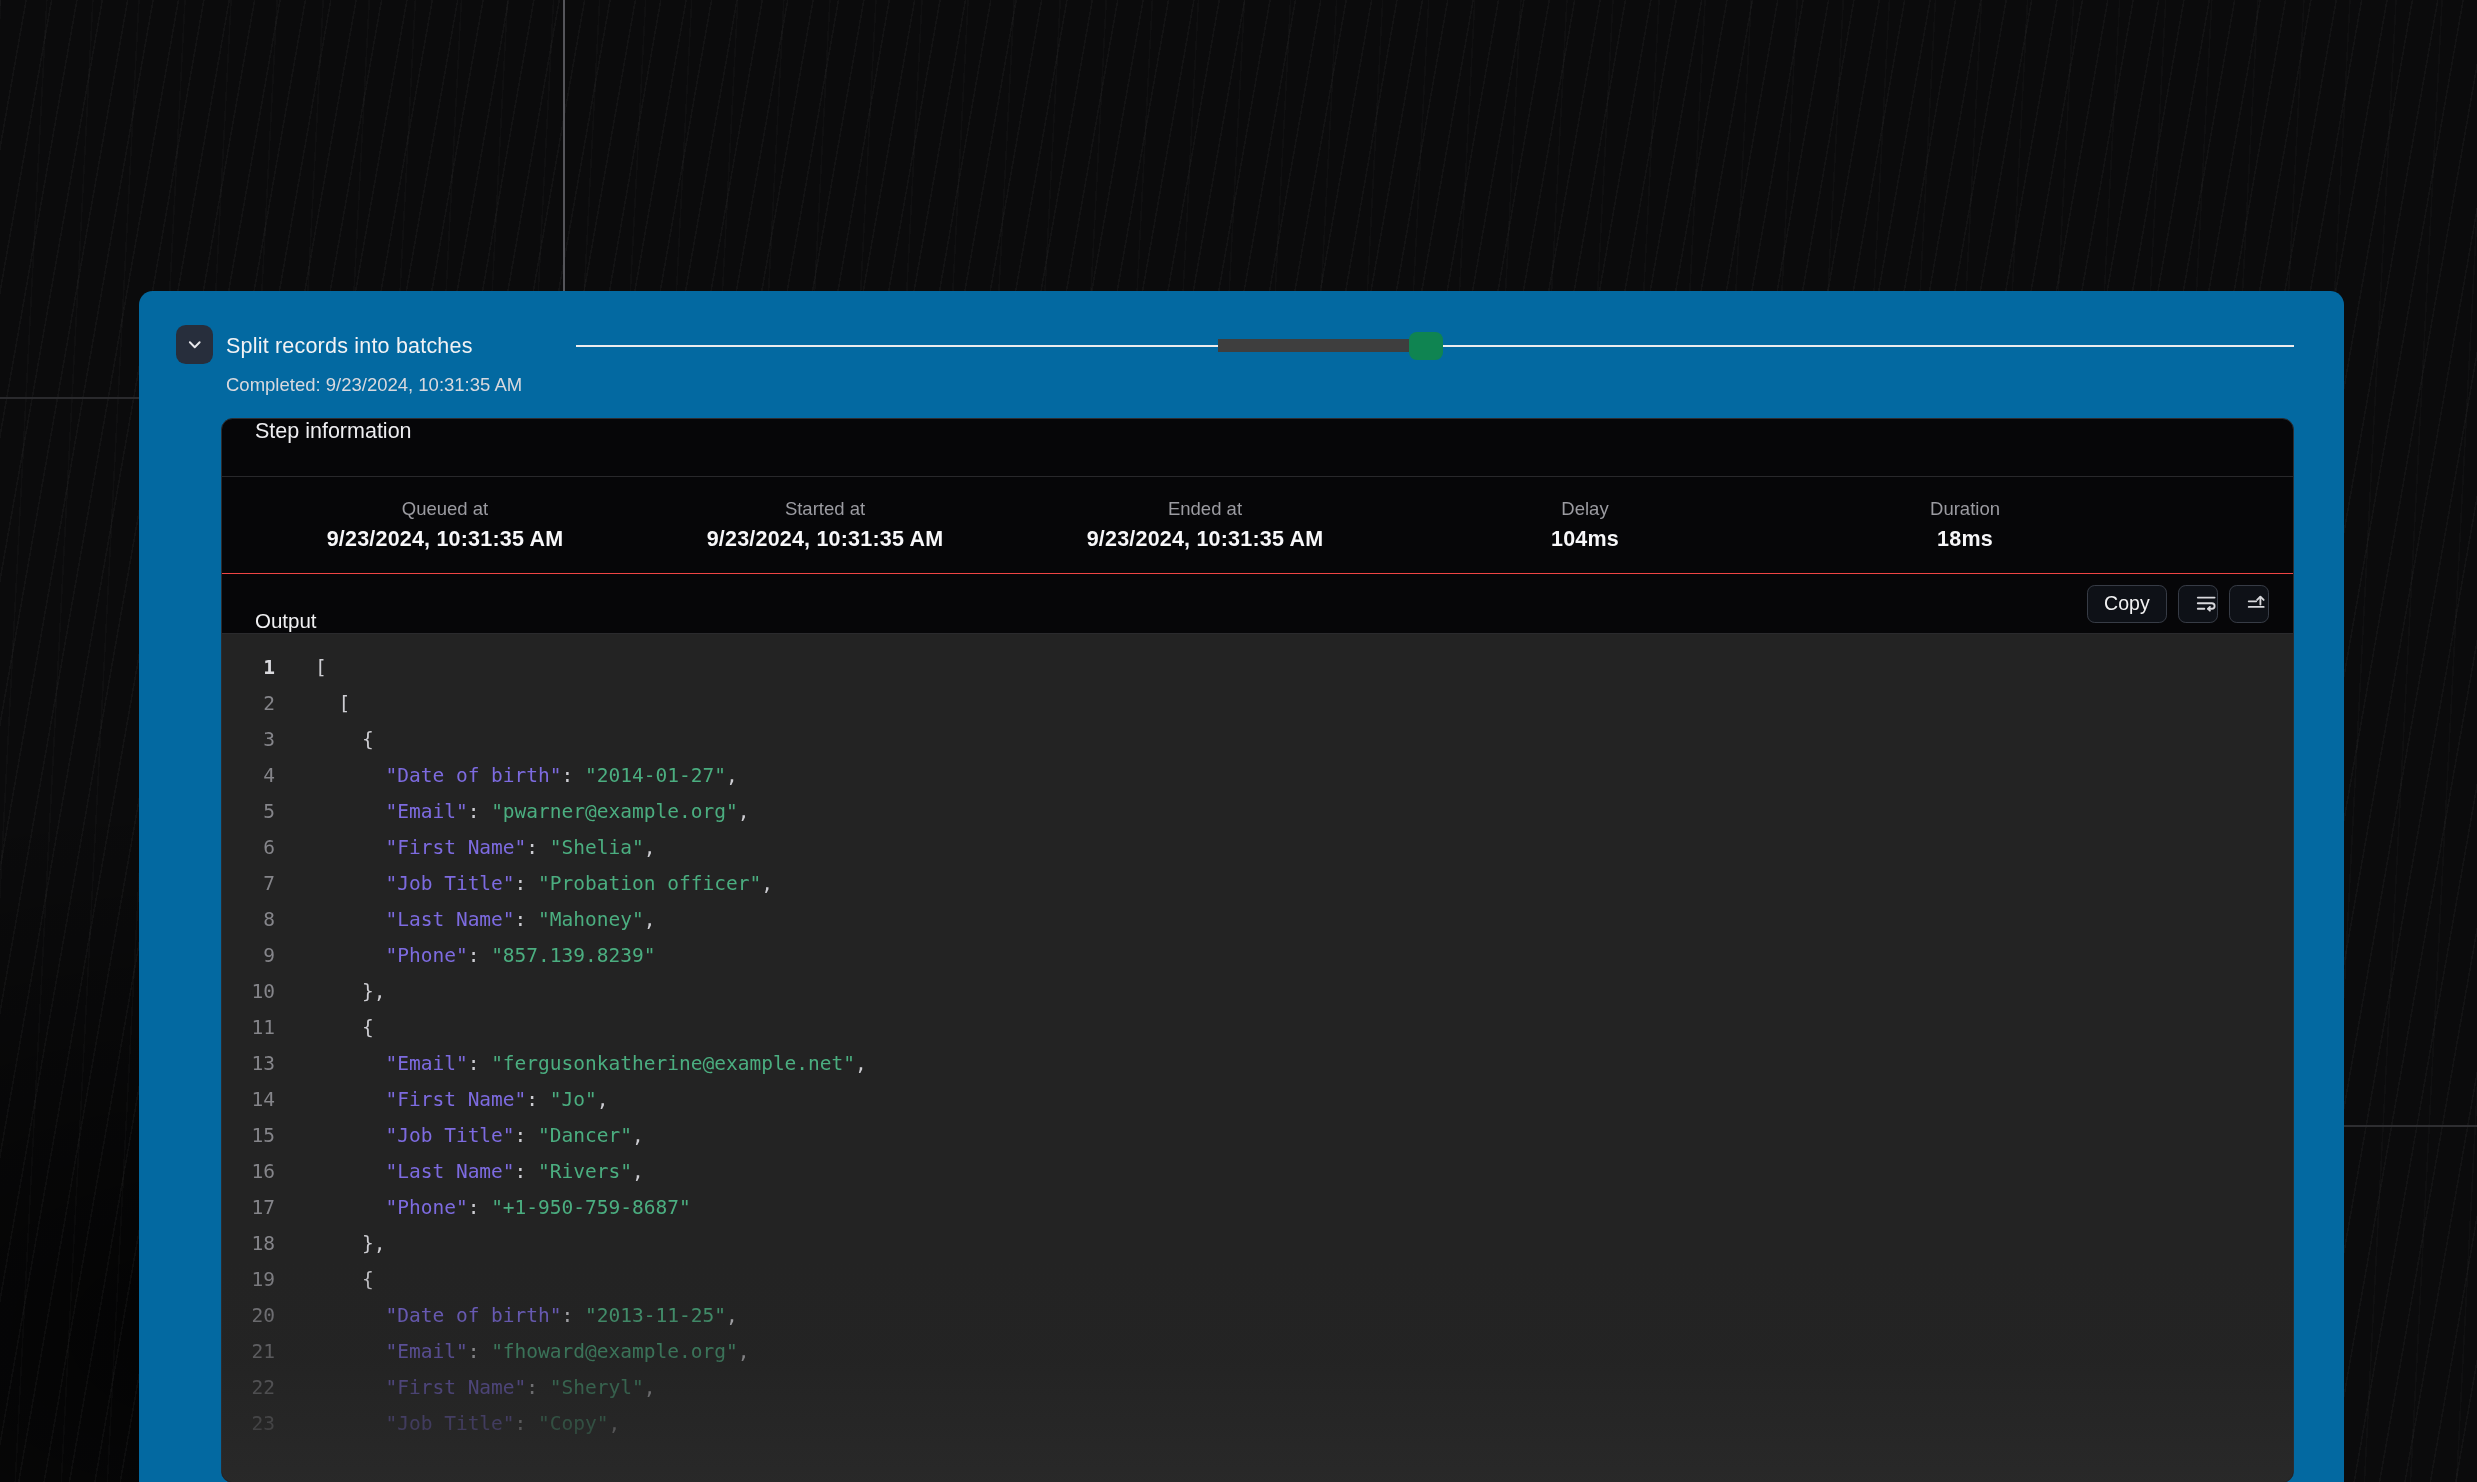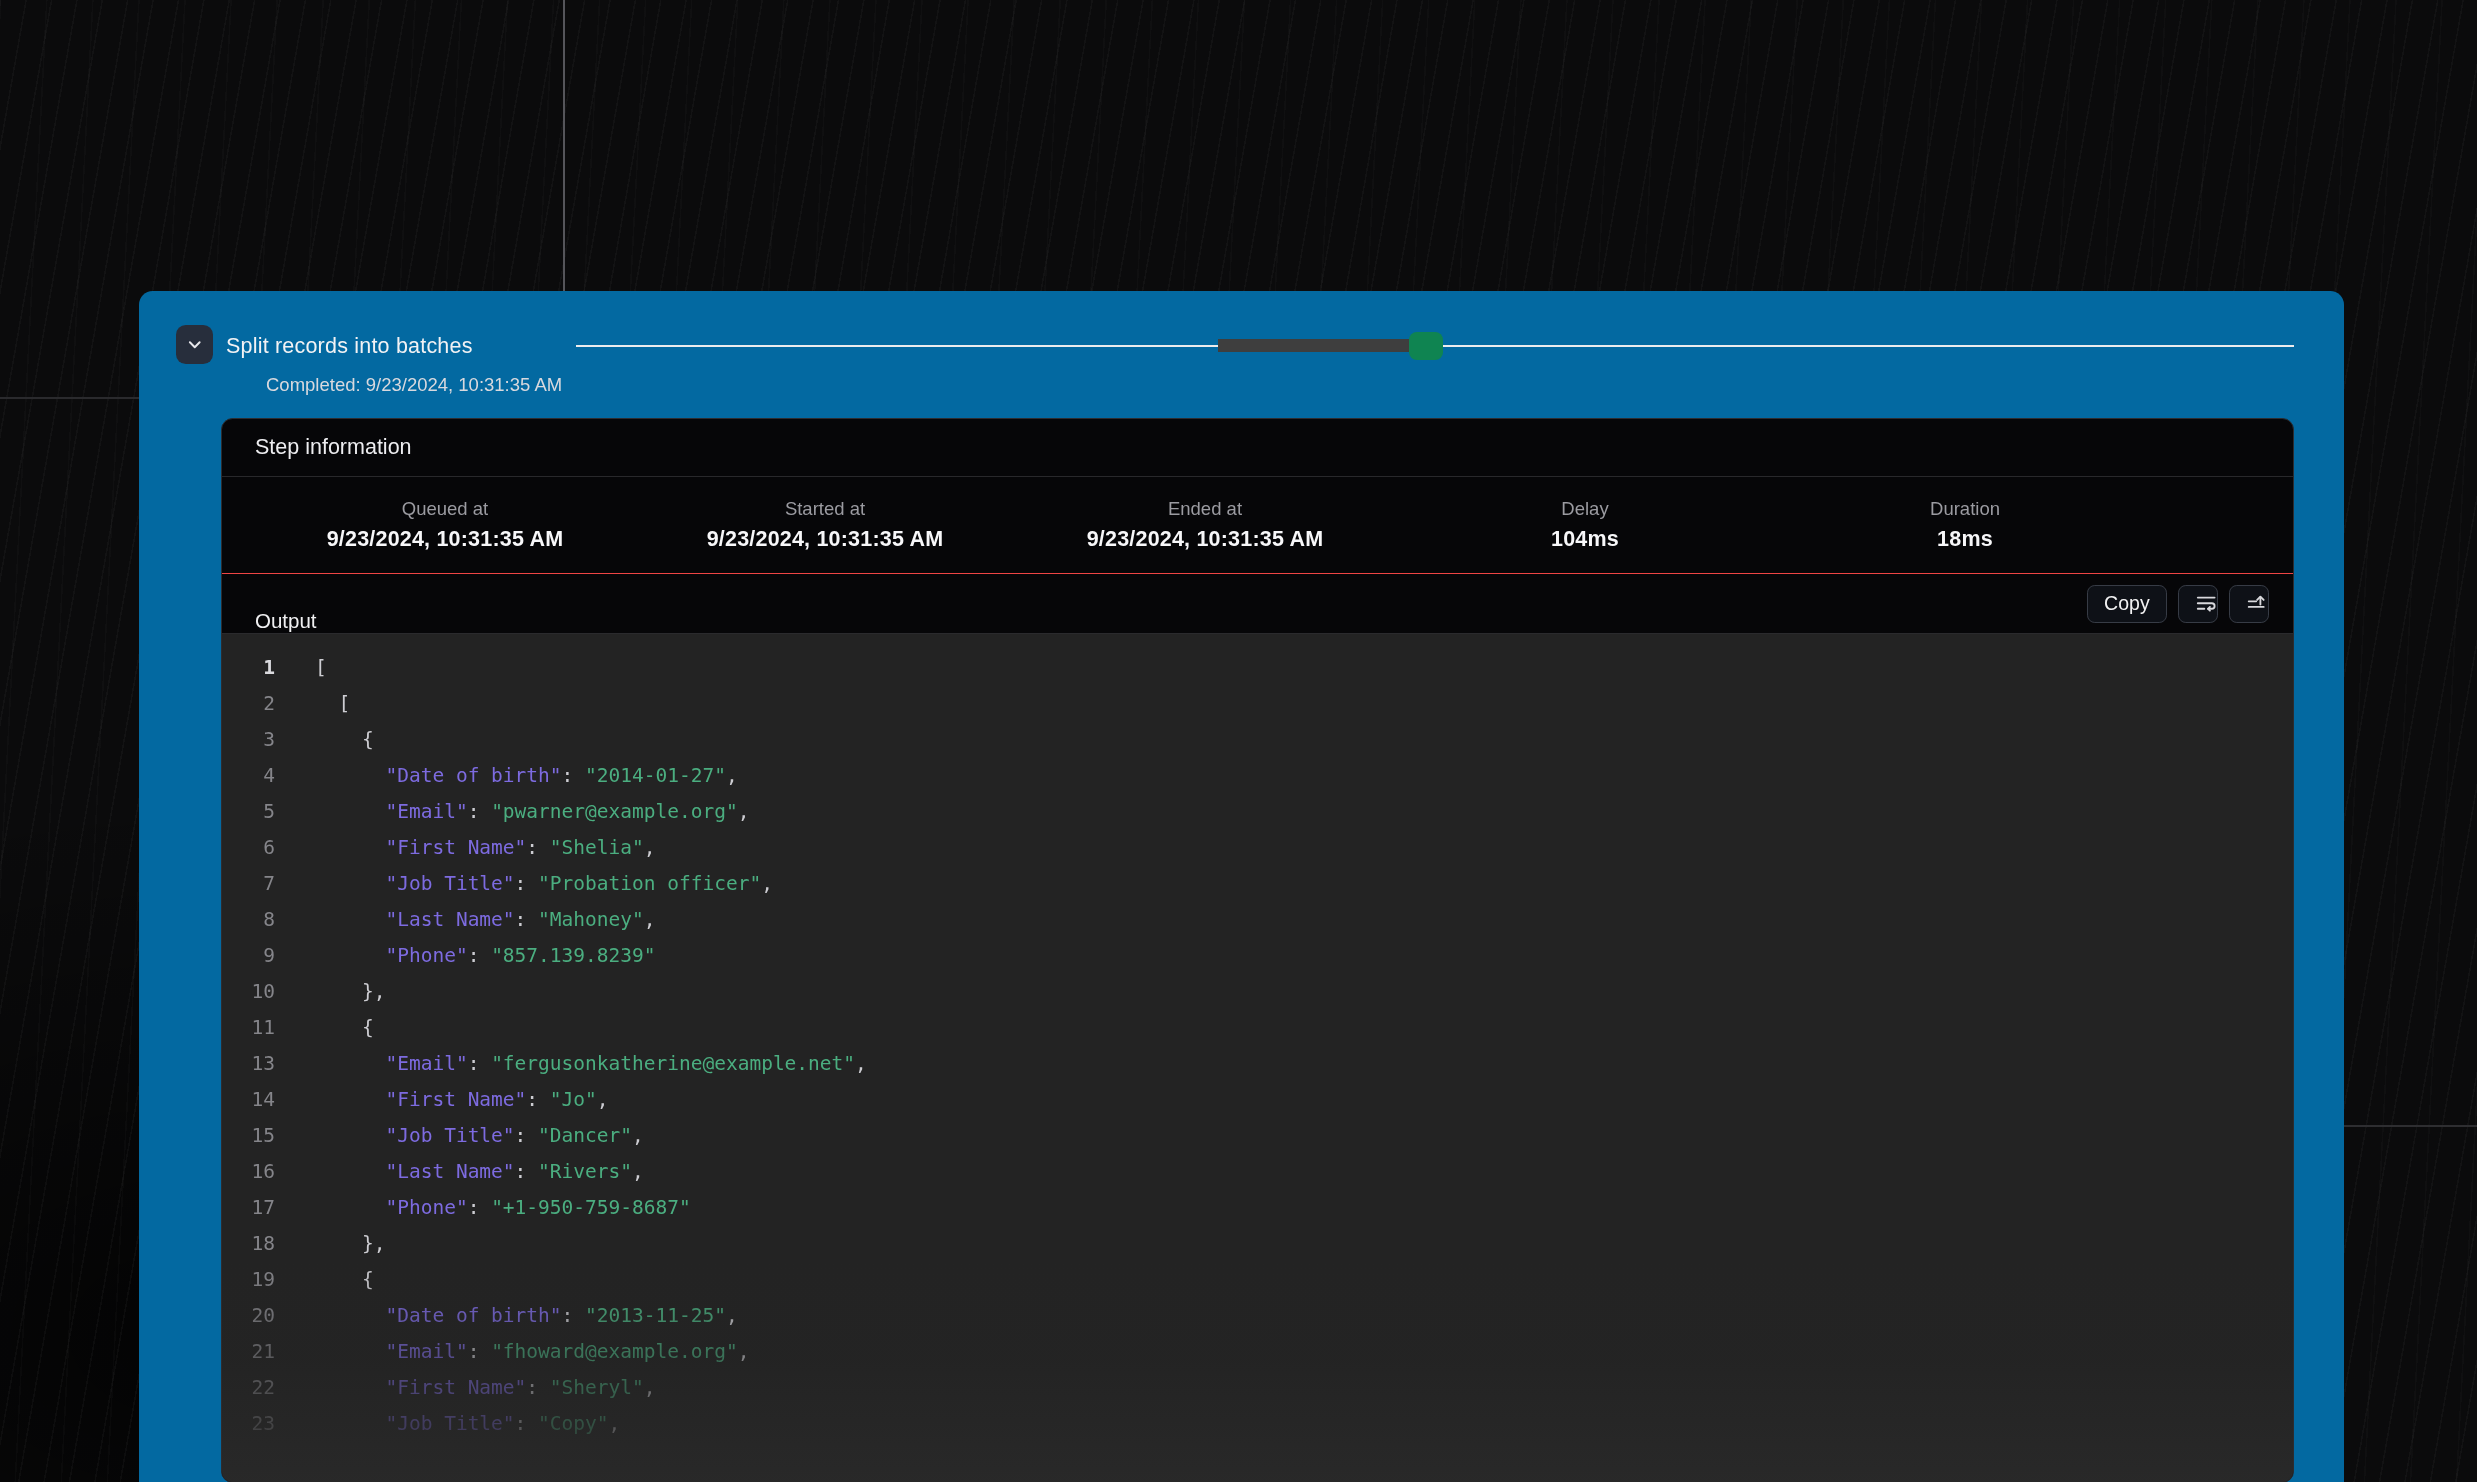--- a/index.html
+++ b/index.html
@@ -31,38 +31,38 @@
     background:#272e3c; border:none; border-radius:9.8px;
     display:flex; align-items:center; justify-content:center; cursor:pointer;
   }
   .collapse-btn svg { width:19.5px; height:19.5px; stroke:#e8e8ec; stroke-width:2.4; fill:none;
     stroke-linecap:round; stroke-linejoin:round; }
   .step-title {
     position:absolute; left:87px; top:43px; font-size:21.5px; font-weight:500;
     color:#f2f2f4; letter-spacing:0.2px;
   }
   .step-status {
-    position:absolute; left:87px; top:83px; font-size:18.5px; color:#d9d9de;margin-left:40px;
+    position:absolute; left:87px; top:83px; font-size:18.5px; color:#d9d9de;
   }
 
   
   .timeline { position:absolute; left:437px; top:39px; width:1718px; height:33px; }
   .timeline-track { position:absolute; left:0; top:14.6px; width:100%; height:2.9px; background:#ececee; }
   .timeline-range { position:absolute; left:642px; top:8.8px; width:191px; height:13.7px; background:#3e3e3e; }
   .timeline-thumb { position:absolute; left:833px; top:2px; width:34px; height:28px;
     border-radius:7.8px; background:var(--thumb-color,#0f8451); cursor:grab; }
 
   
   .card {
     position:absolute; left:82px; top:127px; width:2073px; height:1065px;
     background:#060608; border:1px solid #2c2c30; border-radius:11.7px;
     overflow:hidden; display:flex; flex-direction:column;
   }
   .card-header {
-    height:58px; flex:0 0 58px; display:flex; align-items:center; padding-left:33px;
+    height:58px; flex:0 0 58px; display:flex; align-items:flex-start; padding-left:33px;
     border-bottom:1px solid #28282b; font-size:21.5px; font-weight:500; color:#ededf0;
   }
   .meta-row {
     height:97px; flex:0 0 97px; display:grid; grid-template-columns:repeat(5,380px);
     align-content:center; padding-left:33px; border-bottom:1px solid #ef4444;text-align:center;
   }
   .meta-label { font-size:18.5px; color:#9b9ba1; margin-bottom:7.8px; }
   .meta-value { font-size:21.5px; font-weight:700; color:#f7f7f9; letter-spacing:0.2px; }
 
   .output-row {

